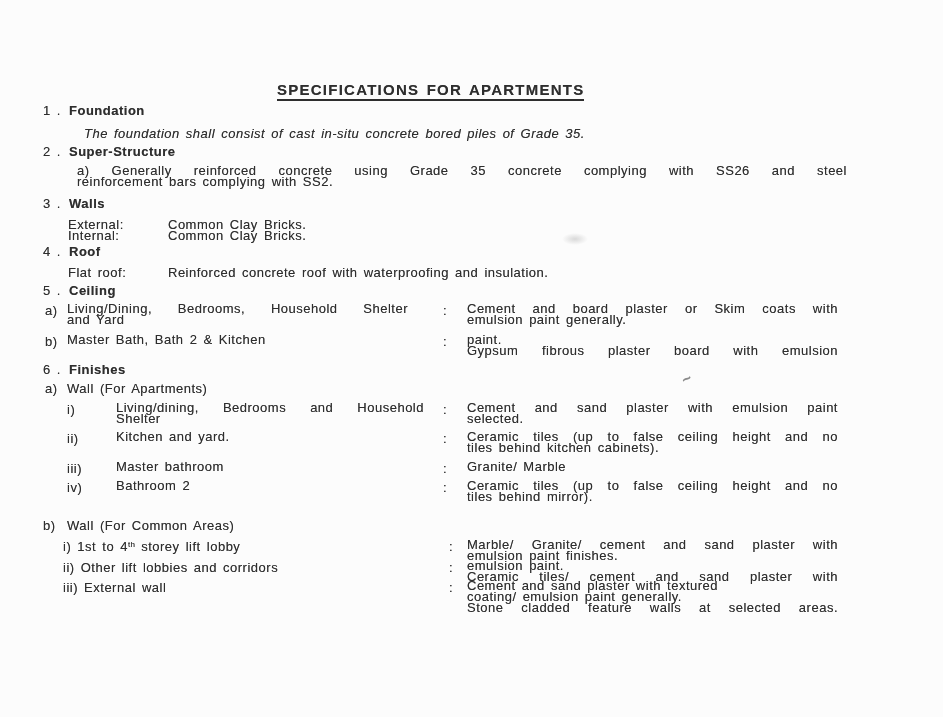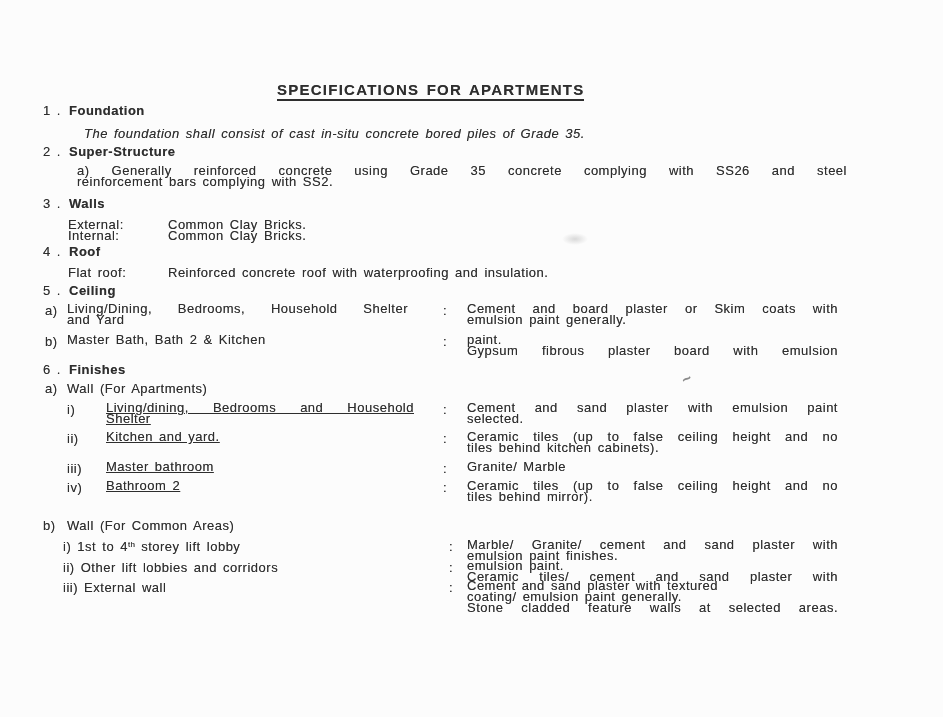--- a/index.html
+++ b/index.html
@@ -27,21 +27,21 @@
   .c-head{left:69px;font-weight:700;white-space:nowrap;text-align:right;}
   .c-para{left:84px;white-space:nowrap;font-style:italic;}
   .c-parablk{left:77px;width:770px;line-height:11px;}
   .c-label{left:68px;white-space:nowrap;}
   .c-val{left:168px;white-space:nowrap;}
   .c-letter{left:45px;}
   .c-letter2{left:43px;}
   .c-ltext{left:67px;width:341px;line-height:11px;}
   .c-htext{left:67px;white-space:nowrap;}
   .c-roman{left:67px;}
-  .c-sub{left:106px;width:308px;line-height:11px;text-decoration:underline;}
+  .c-sub{left:116px;width:308px;line-height:11px;}
   .c-blabel{left:63px;white-space:nowrap;}
   .c-colon{left:443px;}
   .c-colon2{left:449px;}
   .c-right{left:467px;width:371px;line-height:11px;}
   .tl{min-height:11px;}
   .stretch{text-align:justify;text-align-last:justify;}
   sup{font-size:8px;letter-spacing:0.2px;vertical-align:4px;text-align:center;}
   .tick{
     position:absolute;left:682px;top:370px;
     color:#8a8a8a;font-size:16px;font-weight:700;

